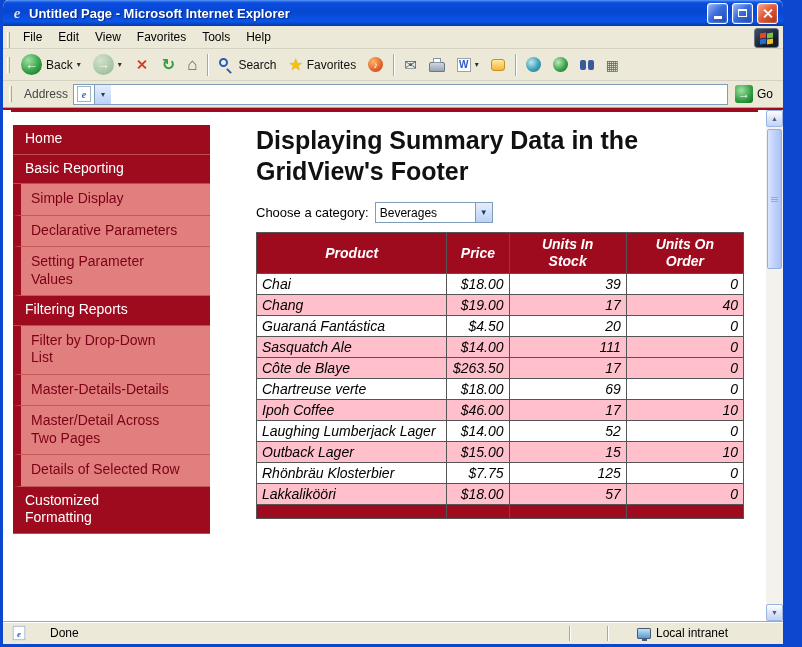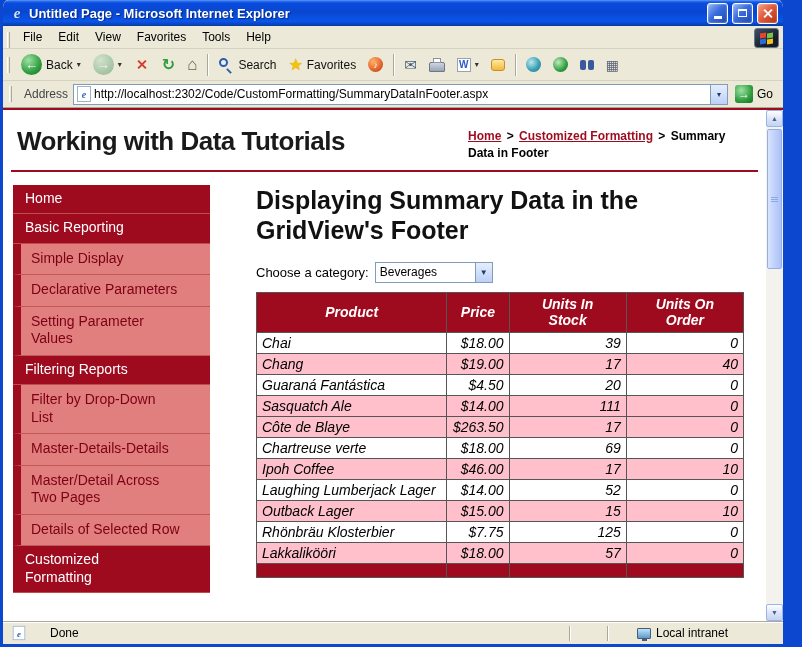--- a/index.html
+++ b/index.html
@@ -280,36 +280,31 @@
     <button class="tb">
       <span class="grid-ic"></span>
     </button>
   </div>
 
   <div class="addressbar">
     <span class="grip"></span>
     <span class="addr-label">Address</span>
     <div class="addr-input-wrap">
       <span class="page-ic"></span>
-      <input class="addr-input" readonly="" value="http://localhost:2302/Code/CustomFormatting/SummaryDataInFooter.aspx" style="">
       <span class="addr-dd"></span>
     </div>
     <button class="go-btn">
       <span class="go-ic"></span>
       <span class="go-label">Go</span>
     </button>
   </div>
 
   <div class="client">
     <div class="page">
 
-      <div class="page-header">
-        <div class="site-title">Working with Data Tutorials</div>
-        <div class="breadcrumb"><a>Home</a><span class="bc-sep"> &gt; </span><a>Customized Formatting</a><span class="bc-sep"> &gt; </span><span class="bc-current">Summary Data in Footer</span></div>
-      </div>
 
       <div class="rule"></div>
 
       <div class="body-flex">
         <nav class="sidebar">
 
             <div class="nav-item section">
               <span>Home</span>
             </div>
 

